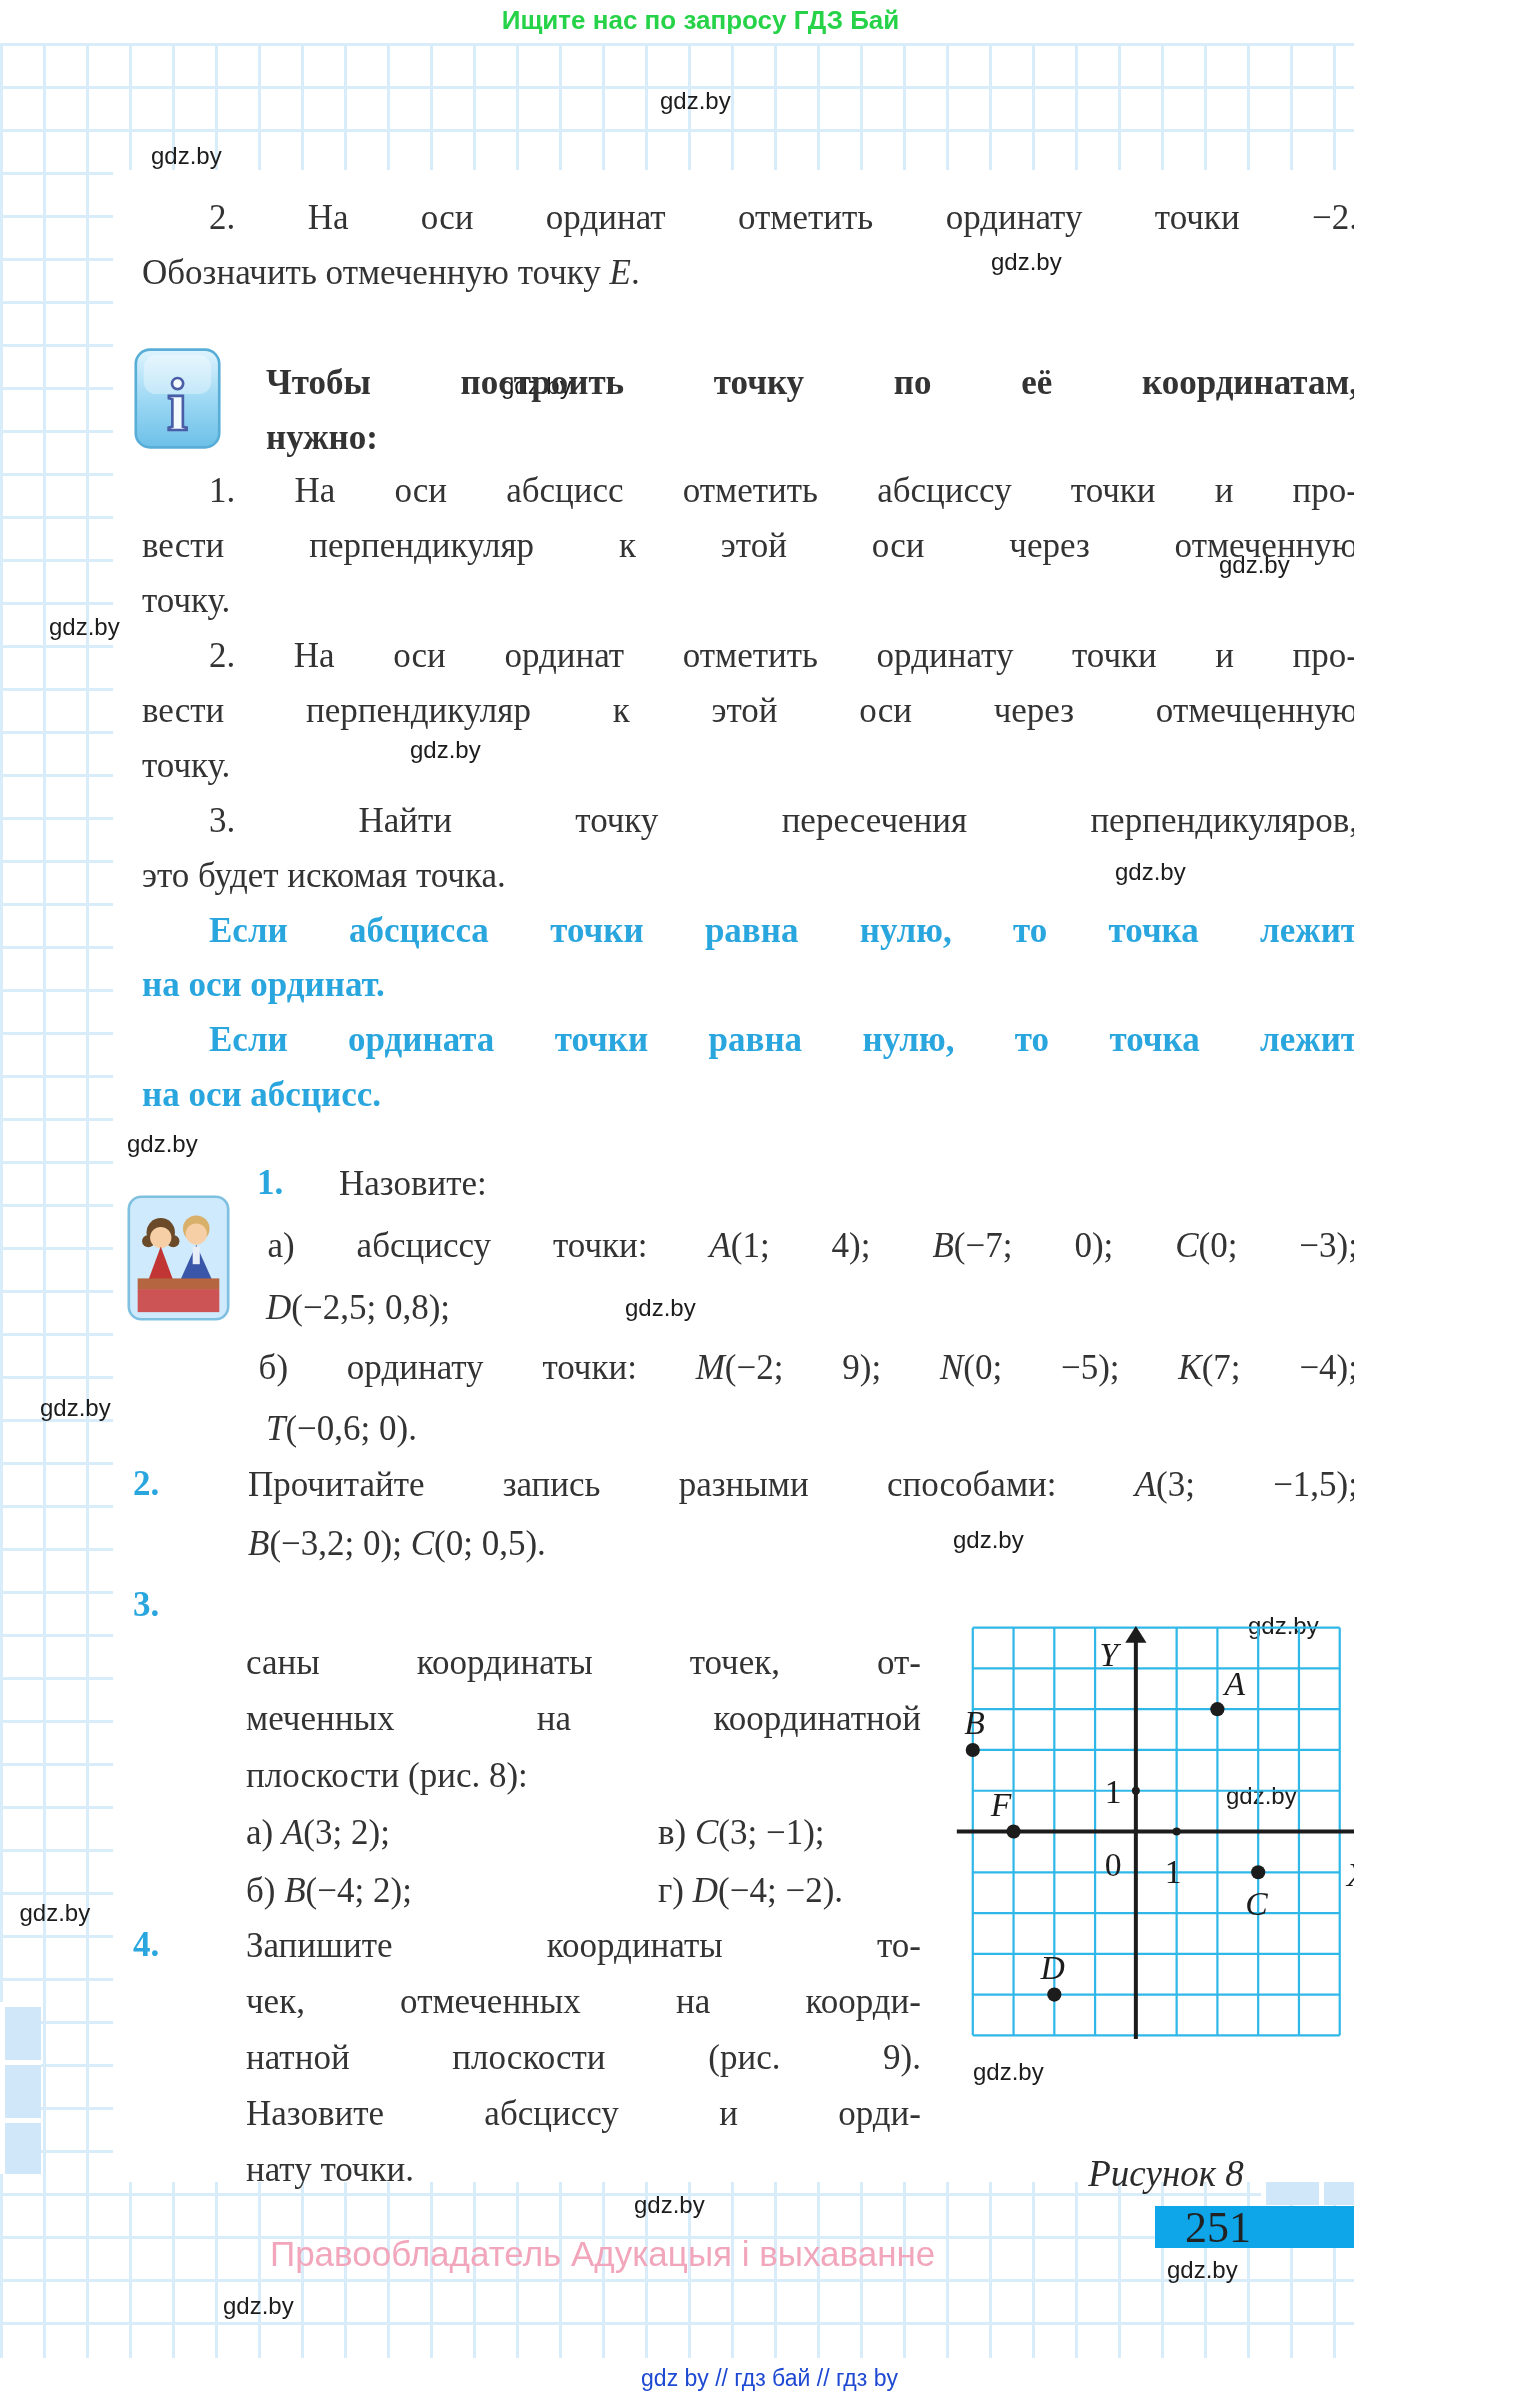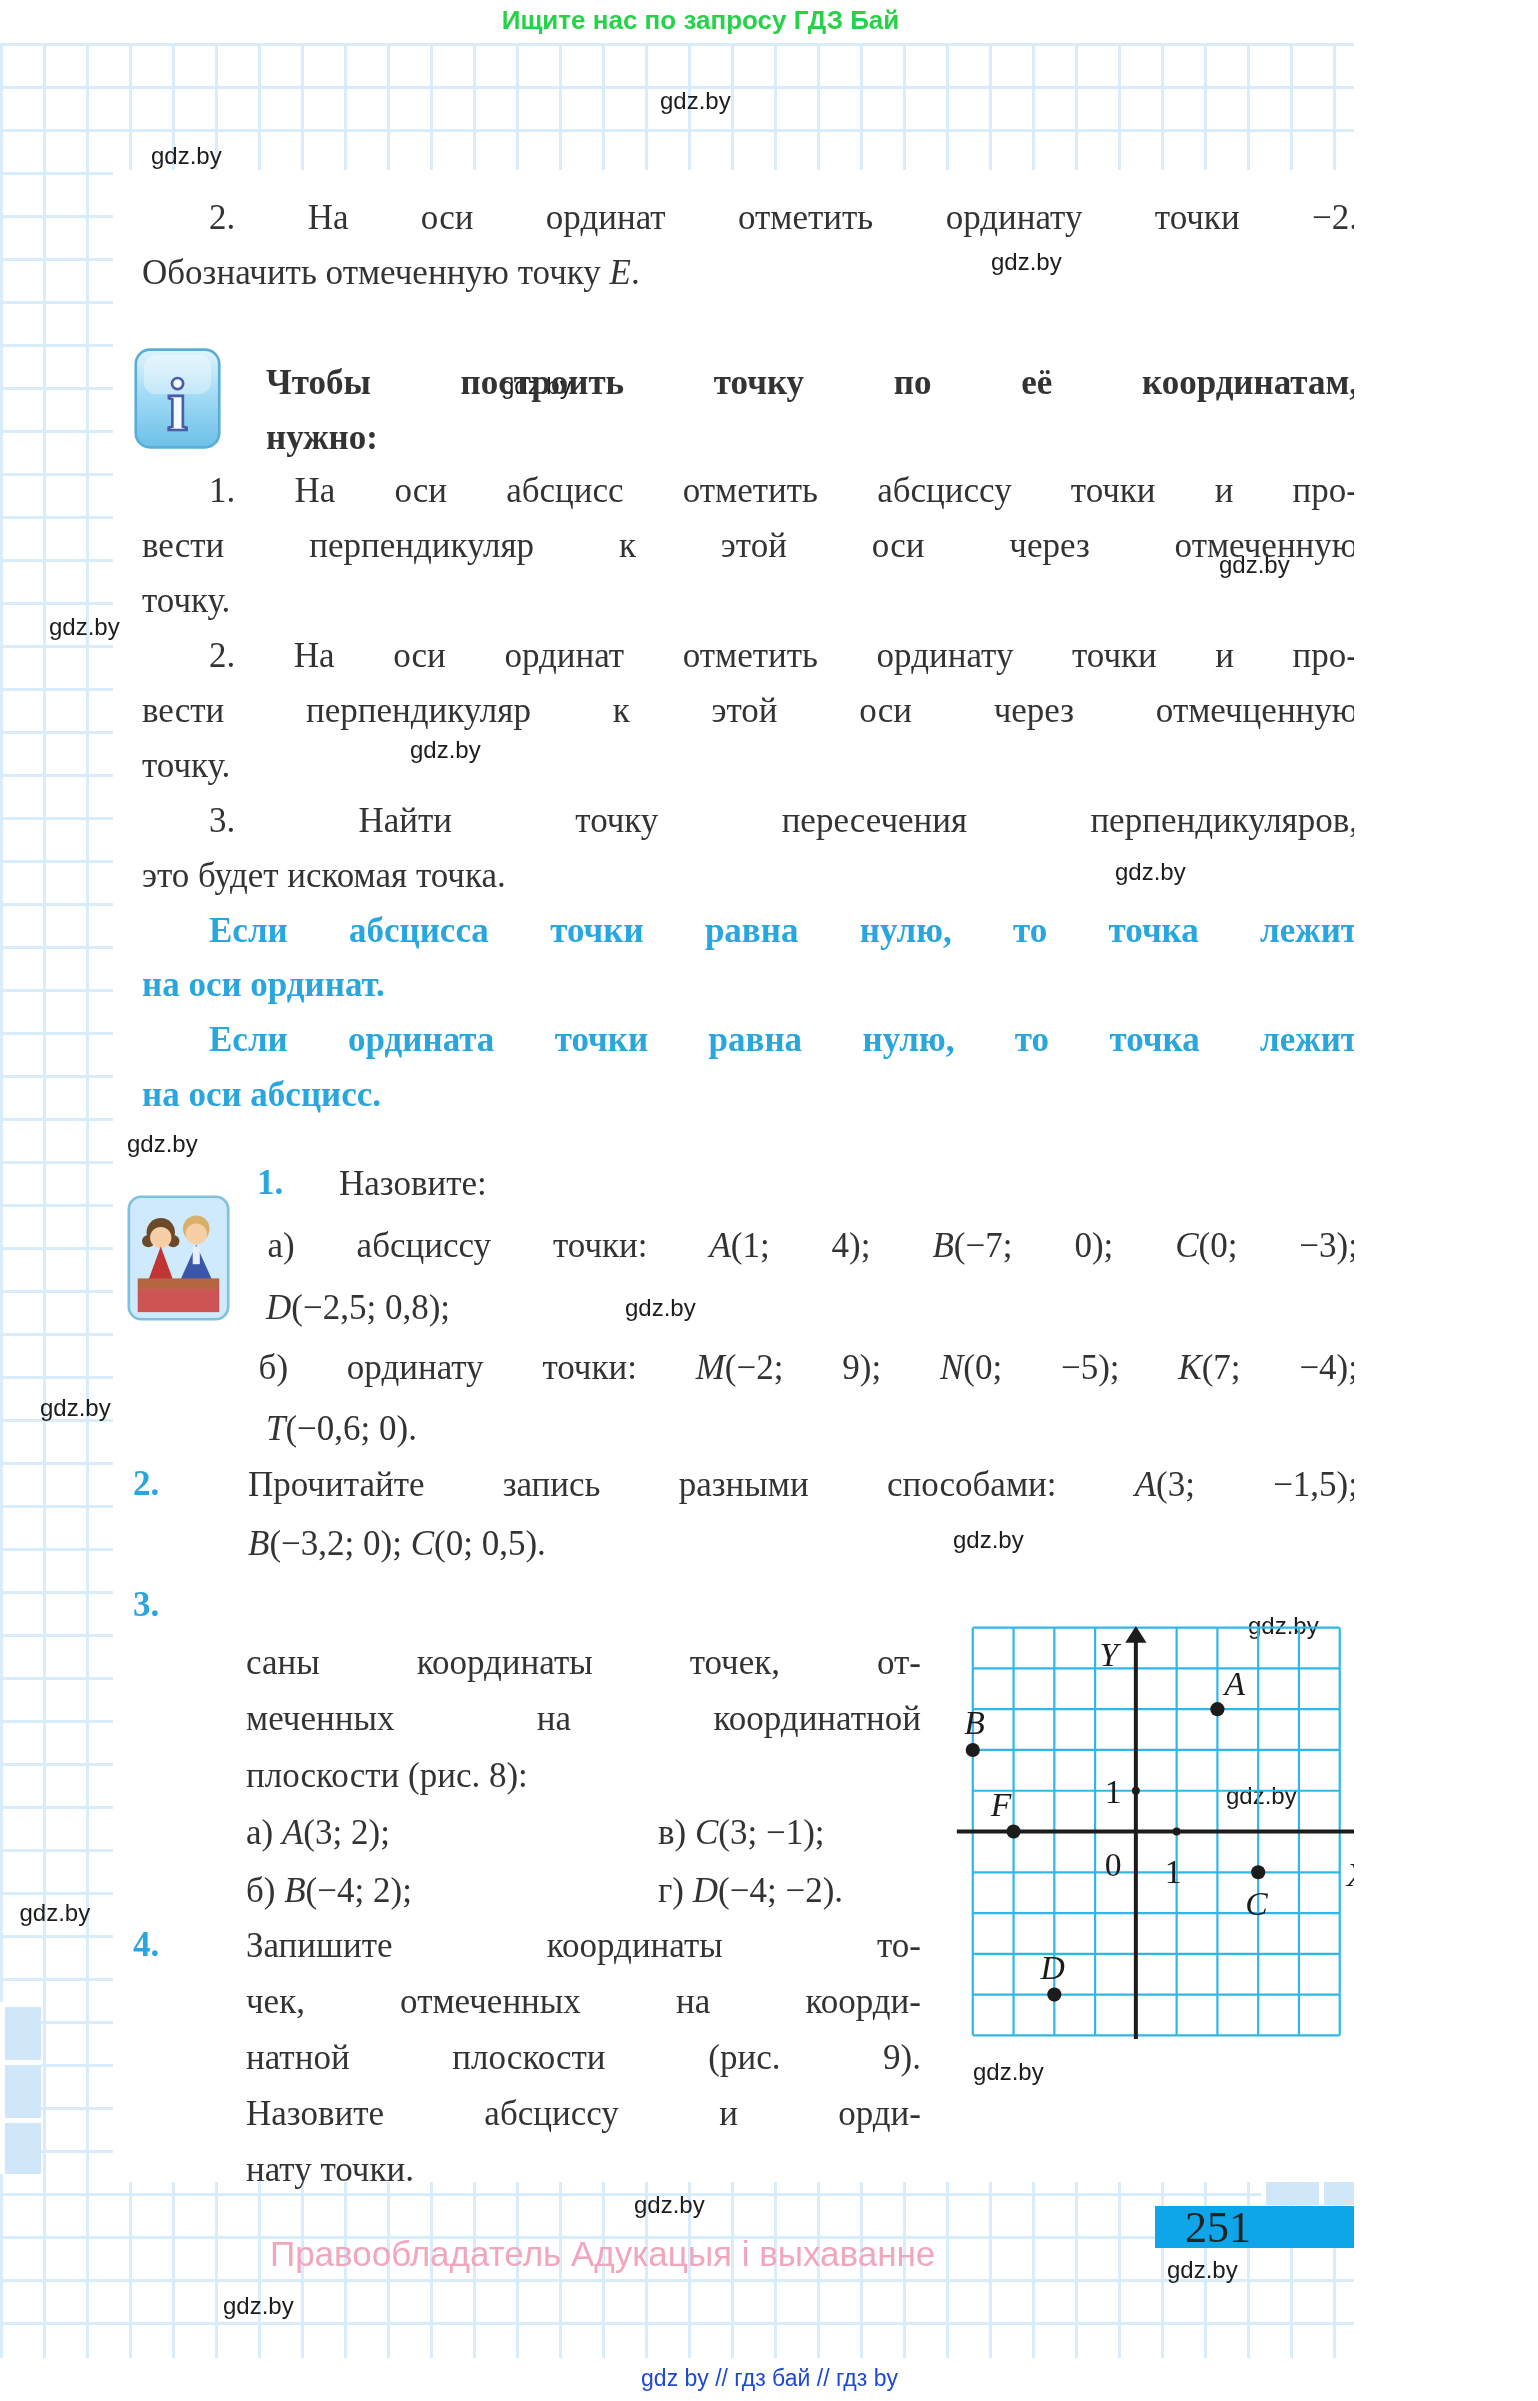--- a/index.html
+++ b/index.html
@@ -195,20 +195,21 @@
         <circle cx="22" cy="141" r="8" fill="#1c1c1c"></circle>
         <text x="24" y="123" text-anchor="middle" fill="#1c1c1c" font-size="38" font-family="Liberation Serif, serif" font-style="italic">B</text>
         <circle cx="68" cy="233" r="8" fill="#1c1c1c"></circle>
         <text x="54" y="215" text-anchor="middle" fill="#1c1c1c" font-size="38" font-family="Liberation Serif, serif" font-style="italic">F</text>
         <circle cx="344" cy="279" r="8" fill="#1c1c1c"></circle>
         <text x="342" y="327" text-anchor="middle" fill="#1c1c1c" font-size="38" font-family="Liberation Serif, serif" font-style="italic">C</text>
         <circle cx="114" cy="417" r="8" fill="#1c1c1c"></circle>
         <text x="112" y="399" text-anchor="middle" fill="#1c1c1c" font-size="38" font-family="Liberation Serif, serif" font-style="italic">D</text>
       </svg>
   </div>
+  <div class="figcap">Рисунок 8</div>
 
   <div class="band">
     <span>251</span>
   </div>
   <div class="pink">Правообладатель Адукацыя і выхаванне</div>
   <div class="bluefoot">gdz by  //  гдз бай  //  гдз by</div>
 
 </div>
 
 

